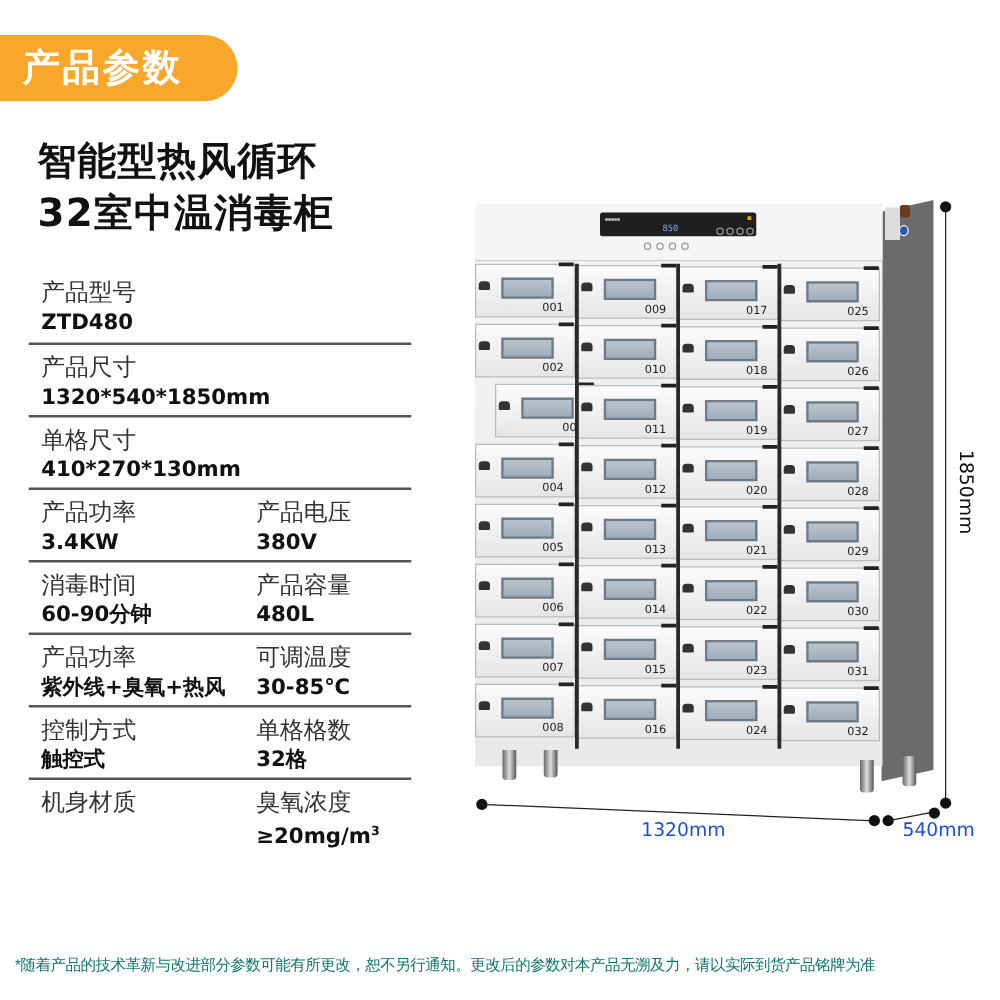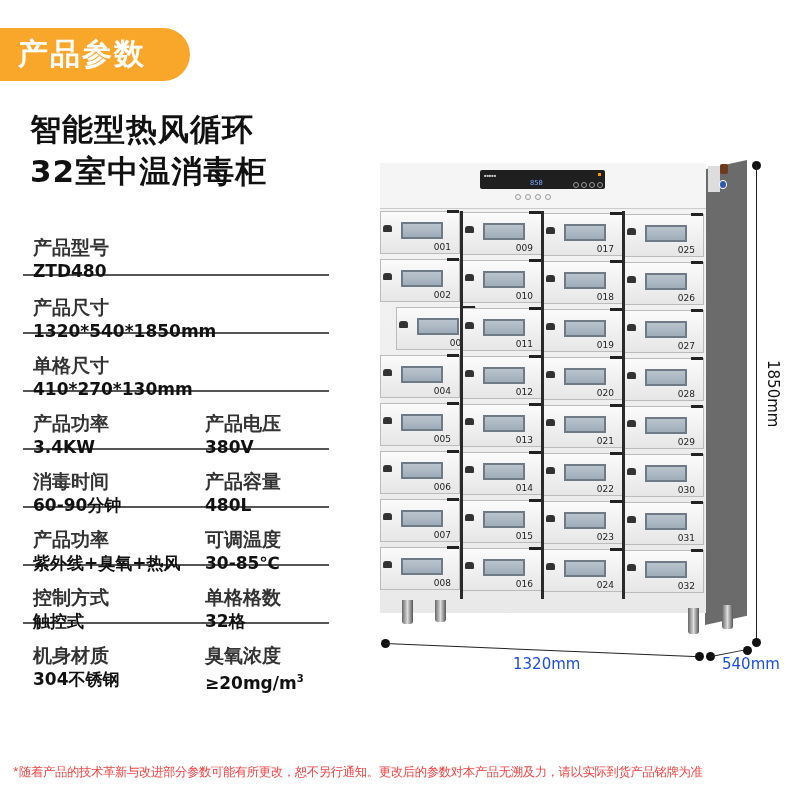--- a/index.html
+++ b/index.html
@@ -19,27 +19,27 @@
   }
 
   .specs { position: absolute; left: 23px; top: 216px; width: 306px; }
   .spec-row { display: flex; border-bottom: 2px solid #555; height: 58px; padding-top: 6px; }
   .spec-row.last { border-bottom: none; }
   .spec-row:nth-child(1) { height: 60px; }
   .spec-cell { flex: 0 0 auto; }
   .spec-cell.c1 { width: 182px; padding-left: 10px; }
   .spec-cell.c2 { width: 124px; }
   .spec-row.single .spec-cell.c1 { width: 306px; }
-  .spec-label { font-size: 19px; color: #333; line-height: 24px; font-family: "DejaVu Sans", sans-serif; font-weight: bold; margin-top: 13px; }
+  .spec-label { font-size: 19px; color: #333; line-height: 24px; font-family: "DejaVu Sans", sans-serif; font-weight: normal; }
   .spec-value { font-size: 17px; font-weight: bold; color: #111; line-height: 24px; font-family: "DejaVu Sans", sans-serif; white-space: nowrap; }
   sup { font-size: 10px; }
 
   .footnote {
     position: absolute; left: 12px; top: 764px; width: 780px; font-size: 12.4px;
-    color: #ef4444; white-space: nowrap; font-family: Liberation Mono, monospace; letter-spacing: -0.4px;
+    color: #0f766e; white-space: nowrap; font-family: Liberation Sans, sans-serif; letter-spacing: -0.4px;
   }
   .side-panel {
     position: absolute; left: 705px; top: 160px; width: 42px; height: 465px;
     background: #6b6b6b; clip-path: polygon(0 2%, 100% 0, 100% 98%, 0 100%);
   }
   .side-label { position: absolute; left: 708px; top: 166px; width: 12px; height: 26px; background: #ddd; }
   .side-light { position: absolute; left: 720px; top: 164px; width: 8px; height: 10px; background: #6d3a1a; border-radius: 2px; }
   .side-knob { position: absolute; left: 719px; top: 180px; width: 8px; height: 9px; border-radius: 50%; background: #2a5aa8; border: 1px solid #fff; }
 
   .front {
@@ -144,21 +144,20 @@
       <div class="spec-value">触控式</div>
     </div>
     <div class="spec-cell c2">
       <div class="spec-label">单格格数</div>
       <div class="spec-value">32格</div>
     </div>
   </div>
   <div class="spec-row last">
     <div class="spec-cell c1">
       <div class="spec-label">机身材质</div>
-      <div class="spec-value">304不锈钢</div>
     </div>
     <div class="spec-cell c2">
       <div class="spec-label">臭氧浓度</div>
       <div class="spec-value"><span>≥20mg/m</span><sup>3</sup></div>
     </div>
   </div>
 </div>
 
 <div>
   <div class="side-panel"></div>

